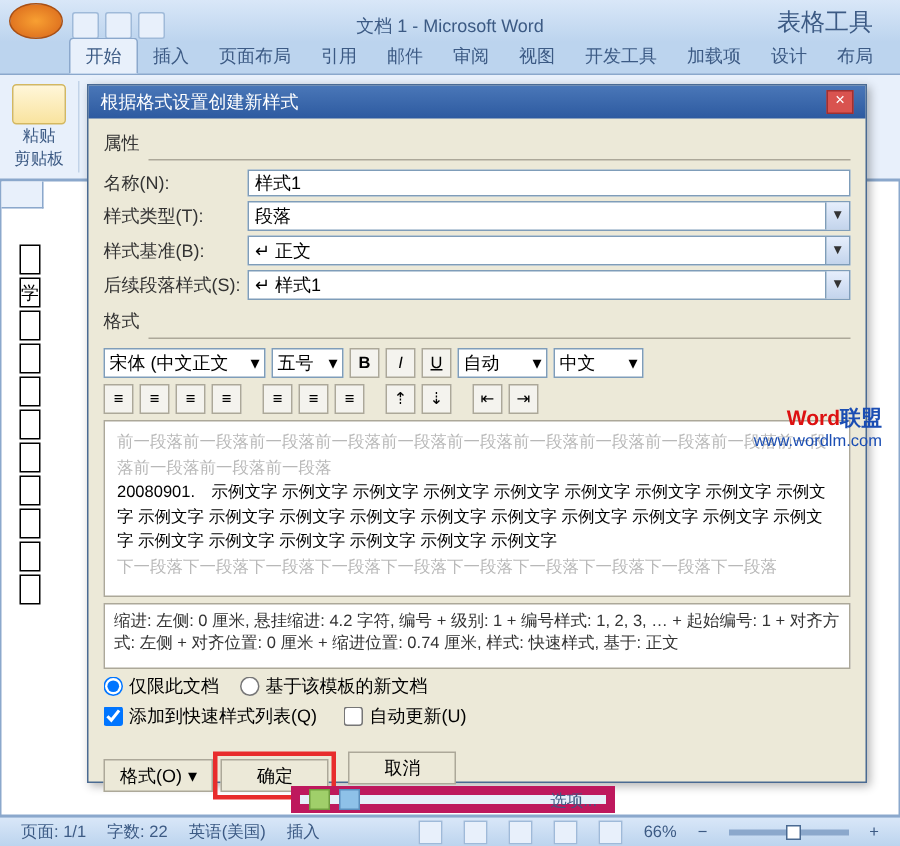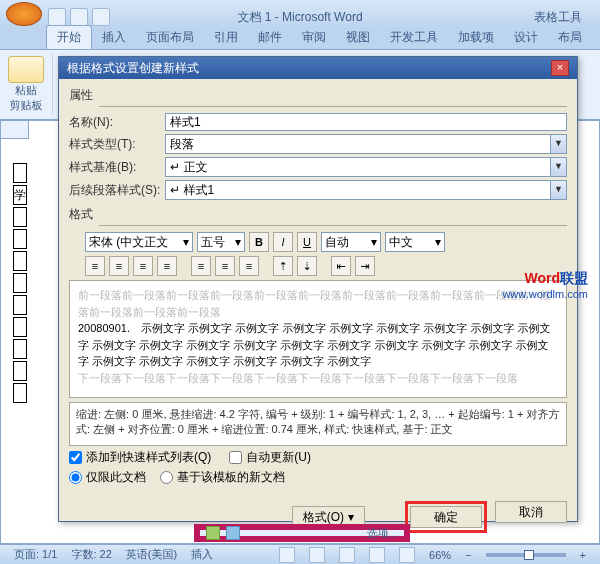--- a/index.html
+++ b/index.html
@@ -3,21 +3,21 @@
 <meta charset="utf-8">
 <style>
 * { margin: 0; padding: 0; box-sizing: border-box; font-family: "Microsoft YaHei", SimSun, sans-serif; }
 body { width: 600px; height: 564px; background: #bcd4ee; overflow: hidden; position: relative; font-size: 12px; }
 
 .titlebar { height: 28px; background: linear-gradient(#d9e7f8,#bcd4ee); display: flex; align-items: flex-end; padding: 2px 6px; }
 .office-btn { width: 36px; height: 24px; background: radial-gradient(#f8a032,#d7641a); border-radius: 50%; border: 1px solid #a85016; }
 .qat { display: flex; gap: 4px; margin-left: 6px; }
 .qat-btn { width: 18px; height: 18px; background: #e8f0fb; border: 1px solid #9fbad9; border-radius: 2px; }
 .title-text { position: absolute; left: 50%; transform: translateX(-50%); color: #3c5a84; font-size: 12px; }
-.tabtool { position: absolute; right: 18px; color: #3c5a84; font-size: 12px; }
+.tabtool { position: absolute; right: 18px; color: #3c5a84; font-size: 16px; }
 
 .ribbon-tabs { height: 22px; display: flex; align-items: flex-end; padding-left: 46px; gap: 0; background: #bcd4ee; border-bottom: 1px solid #8ba8cc; }
 .rtab { padding: 3px 10px; color: #3c5a84; font-size: 12px; cursor: pointer; }
 .rtab.active { background: #e8f0fb; border: 1px solid #8ba8cc; border-bottom: none; border-radius: 3px 3px 0 0; margin-top: 20px; }
 .ribbon-body { height: 70px; background: #e8f0fb; border-bottom: 1px solid #8ba8cc; display: flex; padding: 4px 0; }
 .rgroup { border-right: 1px solid #c2d3e8; padding: 2px 8px; display: flex; flex-direction: column; justify-content: space-between; }
 .paste-big { width: 36px; height: 36px; background: linear-gradient(#fff6d9,#f9e39f); border: 1px solid #d4b860; border-radius: 3px; margin: 0 auto; }
 .rlabel { font-size: 11px; color: #3c5a84; text-align: center; }
 
 .doc-area { position: absolute; top: 120px; left: 0; right: 0; bottom: 20px; background: #fff; border: 1px solid #8ba8cc; }
@@ -30,29 +30,29 @@
 .dlg-title { height: 22px; background: linear-gradient(#4a77b8,#2d5aa0); color: #fff; font-size: 12px; padding: 3px 8px; display: flex; align-items: center; justify-content: space-between; }
 .dlg-close { width: 18px; height: 16px; background: #d9534f; border: 1px solid #a03030; color:#fff; text-align:center; line-height:13px; font-size:11px; }
 .dlg-body { padding: 6px 10px; }
 .group-label { font-size: 12px; color: #333; margin: 2px 0; }
 .hr { border-top: 1px solid #aca899; margin: 2px 0 6px 30px; }
 .frow { display: flex; align-items: center; margin: 3px 0; }
 .flabel { width: 96px; font-size: 12px; color: #333; }
 .finput { flex: 1; height: 18px; border: 1px solid #7f9db9; background: #fff; padding: 0 4px; font-size: 12px; }
 .fselect { flex: 1; height: 20px; border: 1px solid #7f9db9; background: #fff; display: flex; align-items: center; justify-content: space-between; padding: 0 4px; font-size: 12px; }
 .selarrow { width: 16px; height: 18px; background: linear-gradient(#e6eefc,#c3d4ec); border-left: 1px solid #7f9db9; text-align: center; line-height: 16px; font-size: 9px; color: #333; margin-right:-4px; }
-.toolbar { display: flex; gap: 4px; margin: 4px 16px; flex-wrap: wrap; align-items:center; }
+.toolbar { display: flex; gap: 4px; margin: 4px 0; flex-wrap: wrap; align-items:center; }
 .tselect { height: 20px; border: 1px solid #7f9db9; background: #fff; display:flex; align-items:center; justify-content:space-between; padding: 0 3px; font-size: 12px; }
 .tbtn { width: 20px; height: 20px; border: 1px solid #aca899; background: #f4f3ee; text-align:center; line-height: 18px; font-size: 11px; }
 .preview { border: 1px solid #aca899; background: #fff; height: 118px; padding: 6px 8px; font-size: 11px; color: #b8b8b8; overflow:hidden; line-height: 1.5; }
 .preview .blktext { color: #000; }
 .desc { border: 1px solid #aca899; background: #fff; padding: 4px 6px; font-size: 11px; color: #333; margin-top: 4px; height: 44px; line-height: 1.4; }
 .checkrow { display:flex; align-items:center; gap:4px; margin: 3px 0; font-size: 12px; }
 .checkrow input[type=checkbox], .checkrow input[type=radio] { width: 13px; height: 13px; }
-.dlg-bottom { display: flex; justify-content: flex-end; align-items: center; padding: 6px 10px 0; gap: 40px; }
+.dlg-bottom { display: flex; justify-content: flex-start; align-items: center; padding: 6px 10px 0; }
 .format-btn { height: 22px; padding: 0 10px; border: 1px solid #aca899; background: #ece9d8; font-size: 12px; display:flex; align-items:center; gap:4px; }
 .btnrow { display: flex; gap: 8px; }
 .btn { width: 72px; height: 22px; border: 1px solid #aca899; background: #ece9d8; font-size: 12px; }
 .btn-highlight-box { border: 3px solid #e82c2c; padding: 2px; display:inline-block; }
 
 .watermark { position: absolute; right: 12px; top: 270px; z-index: 50; font-size: 14px; font-weight: bold; text-align:right; }
 .watermark .line1 .red { color: #d11; }
 .watermark .line1 .blue { color: #1a4db3; }
 .watermark .line2 { color: #1a4db3; font-size: 11px; font-weight:normal; }
 
@@ -218,32 +218,32 @@
     </div>
 
     <div class="preview">
       <div>前一段落前一段落前一段落前一段落前一段落前一段落前一段落前一段落前一段落前一段落前一段落前一段落前一段落前一段落</div>
       <div class="blktext">20080901.　示例文字 示例文字 示例文字 示例文字 示例文字 示例文字 示例文字 示例文字 示例文字 示例文字 示例文字 示例文字 示例文字 示例文字 示例文字 示例文字 示例文字 示例文字 示例文字 示例文字 示例文字 示例文字 示例文字 示例文字 示例文字</div>
       <div>下一段落下一段落下一段落下一段落下一段落下一段落下一段落下一段落下一段落下一段落</div>
     </div>
     <div class="desc">缩进: 左侧: 0 厘米, 悬挂缩进: 4.2 字符, 编号 + 级别: 1 + 编号样式: 1, 2, 3, … + 起始编号: 1 + 对齐方式: 左侧 + 对齐位置: 0 厘米 + 缩进位置: 0.74 厘米, 样式: 快速样式, 基于: 正文</div>
 
     <div class="checkrow">
+      <input type="radio" name="scope" checked="" style="">
+      <span>仅限此文档</span>
+      <span style="width:6px"></span>
+      <input type="radio" name="scope" style="">
+      <span>基于该模板的新文档</span>
+    </div>
+    <div class="checkrow">
       <input type="checkbox" checked="" style="">
       <span>添加到快速样式列表(Q)</span>
       <span style="width:10px"></span>
       <input type="checkbox" style="">
       <span>自动更新(U)</span>
-    </div>
-    <div class="checkrow">
-      <input type="radio" name="scope" checked="" style="">
-      <span>仅限此文档</span>
-      <span style="width:6px"></span>
-      <input type="radio" name="scope" style="">
-      <span>基于该模板的新文档</span>
     </div>
   </div>
 
   <div class="dlg-bottom">
     <button class="format-btn">
         <span>格式(O)</span>
         <span>▾</span>
       </button>
     <div class="btnrow">
       <span class="btn-highlight-box">

